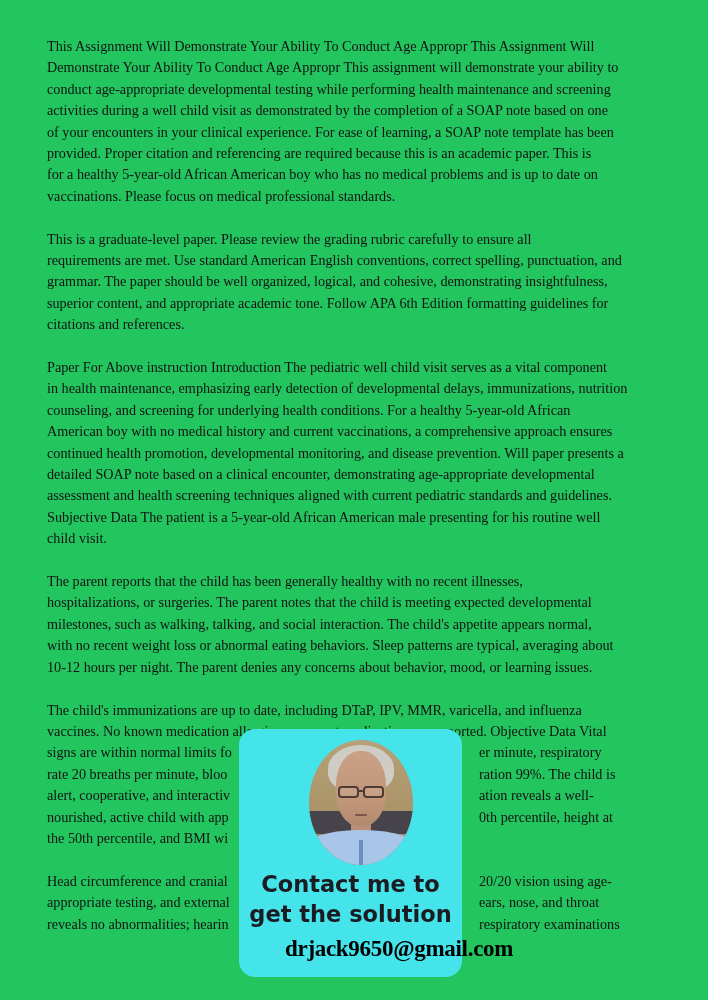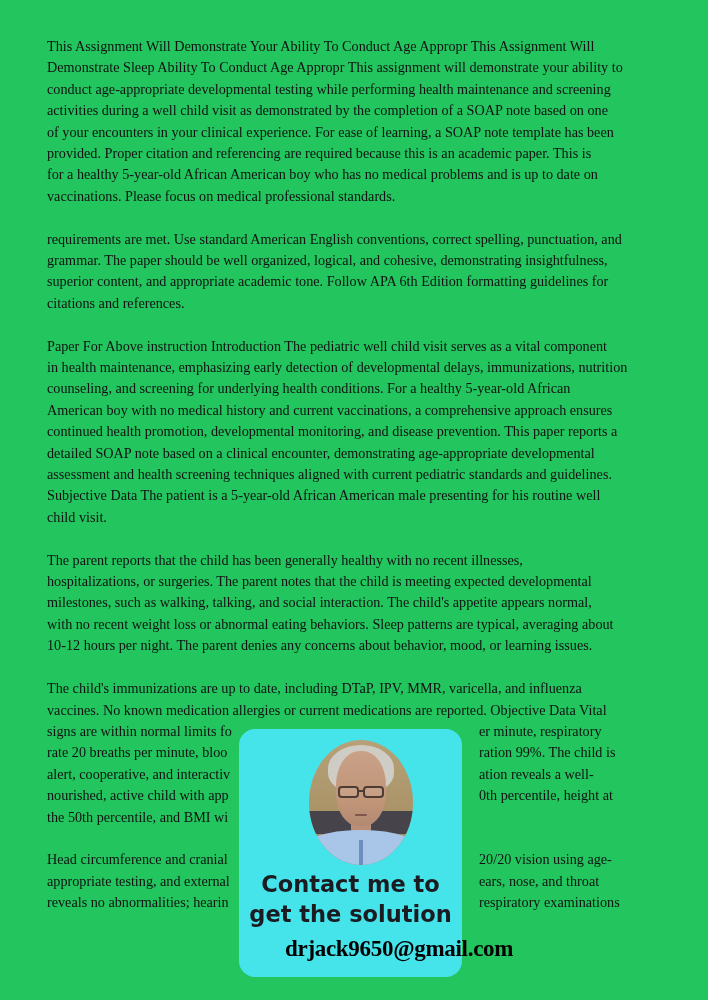--- a/index.html
+++ b/index.html
@@ -53,42 +53,43 @@
   }
 </style>
 </head>
 <body>
 
 <div class="page">
   <div class="doc">
 
     <div class="para">
       <div class="line">This Assignment Will Demonstrate Your Ability To Conduct Age Appropr This Assignment Will</div>
-      <div class="line">Demonstrate Sleep Ability To Conduct Age Appropr This assignment will demonstrate your ability to</div>
+      <div class="line">Demonstrate Your Ability To Conduct Age Appropr This assignment will demonstrate your ability to</div>
       <div class="line">conduct age-appropriate developmental testing while performing health maintenance and screening</div>
       <div class="line">activities during a well child visit as demonstrated by the completion of a SOAP note based on one</div>
       <div class="line">of your encounters in your clinical experience. For ease of learning, a SOAP note template has been</div>
       <div class="line">provided. Proper citation and referencing are required because this is an academic paper. This is</div>
       <div class="line">for a healthy 5-year-old African American boy who has no medical problems and is up to date on</div>
       <div class="line">vaccinations. Please focus on medical professional standards.</div>
     </div>
 
     <div class="para">
+      <div class="line">This is a graduate-level paper. Please review the grading rubric carefully to ensure all</div>
       <div class="line">requirements are met. Use standard American English conventions, correct spelling, punctuation, and</div>
       <div class="line">grammar. The paper should be well organized, logical, and cohesive, demonstrating insightfulness,</div>
       <div class="line">superior content, and appropriate academic tone. Follow APA 6th Edition formatting guidelines for</div>
       <div class="line">citations and references.</div>
     </div>
 
     <div class="para">
       <div class="line">Paper For Above instruction Introduction The pediatric well child visit serves as a vital component</div>
       <div class="line">in health maintenance, emphasizing early detection of developmental delays, immunizations, nutrition</div>
       <div class="line">counseling, and screening for underlying health conditions. For a healthy 5-year-old African</div>
       <div class="line">American boy with no medical history and current vaccinations, a comprehensive approach ensures</div>
-      <div class="line">continued health promotion, developmental monitoring, and disease prevention. This paper reports a</div>
+      <div class="line">continued health promotion, developmental monitoring, and disease prevention. Will paper presents a</div>
       <div class="line">detailed SOAP note based on a clinical encounter, demonstrating age-appropriate developmental</div>
       <div class="line">assessment and health screening techniques aligned with current pediatric standards and guidelines.</div>
       <div class="line">Subjective Data The patient is a 5-year-old African American male presenting for his routine well</div>
       <div class="line">child visit.</div>
     </div>
 
     <div class="para">
       <div class="line">The parent reports that the child has been generally healthy with no recent illnesses,</div>
       <div class="line">hospitalizations, or surgeries. The parent notes that the child is meeting expected developmental</div>
       <div class="line">milestones, such as walking, talking, and social interaction. The child's appetite appears normal,</div>

